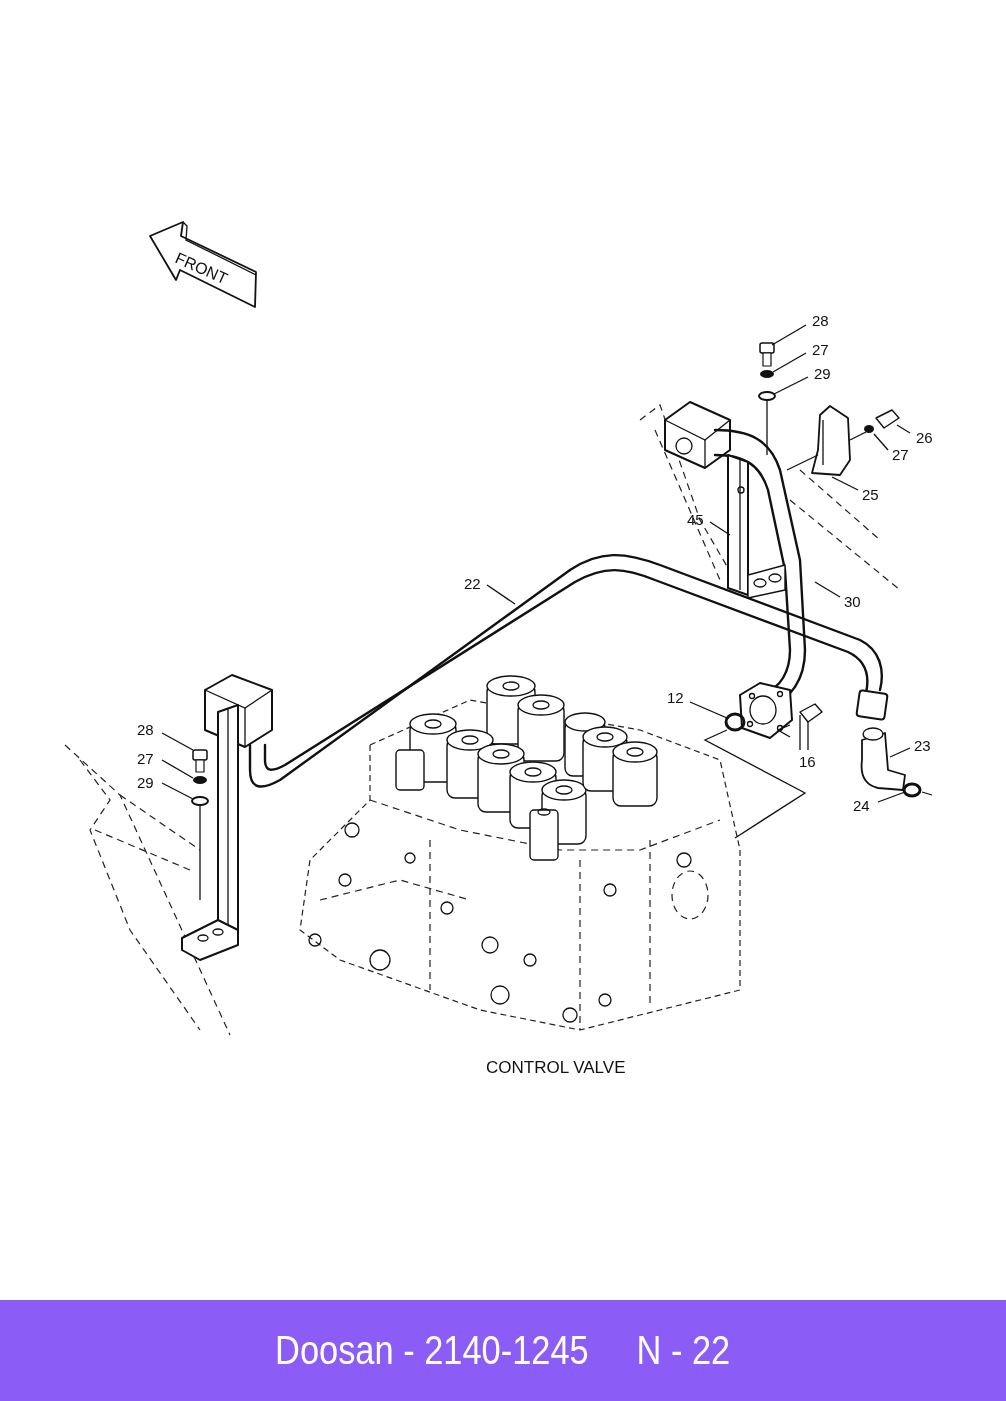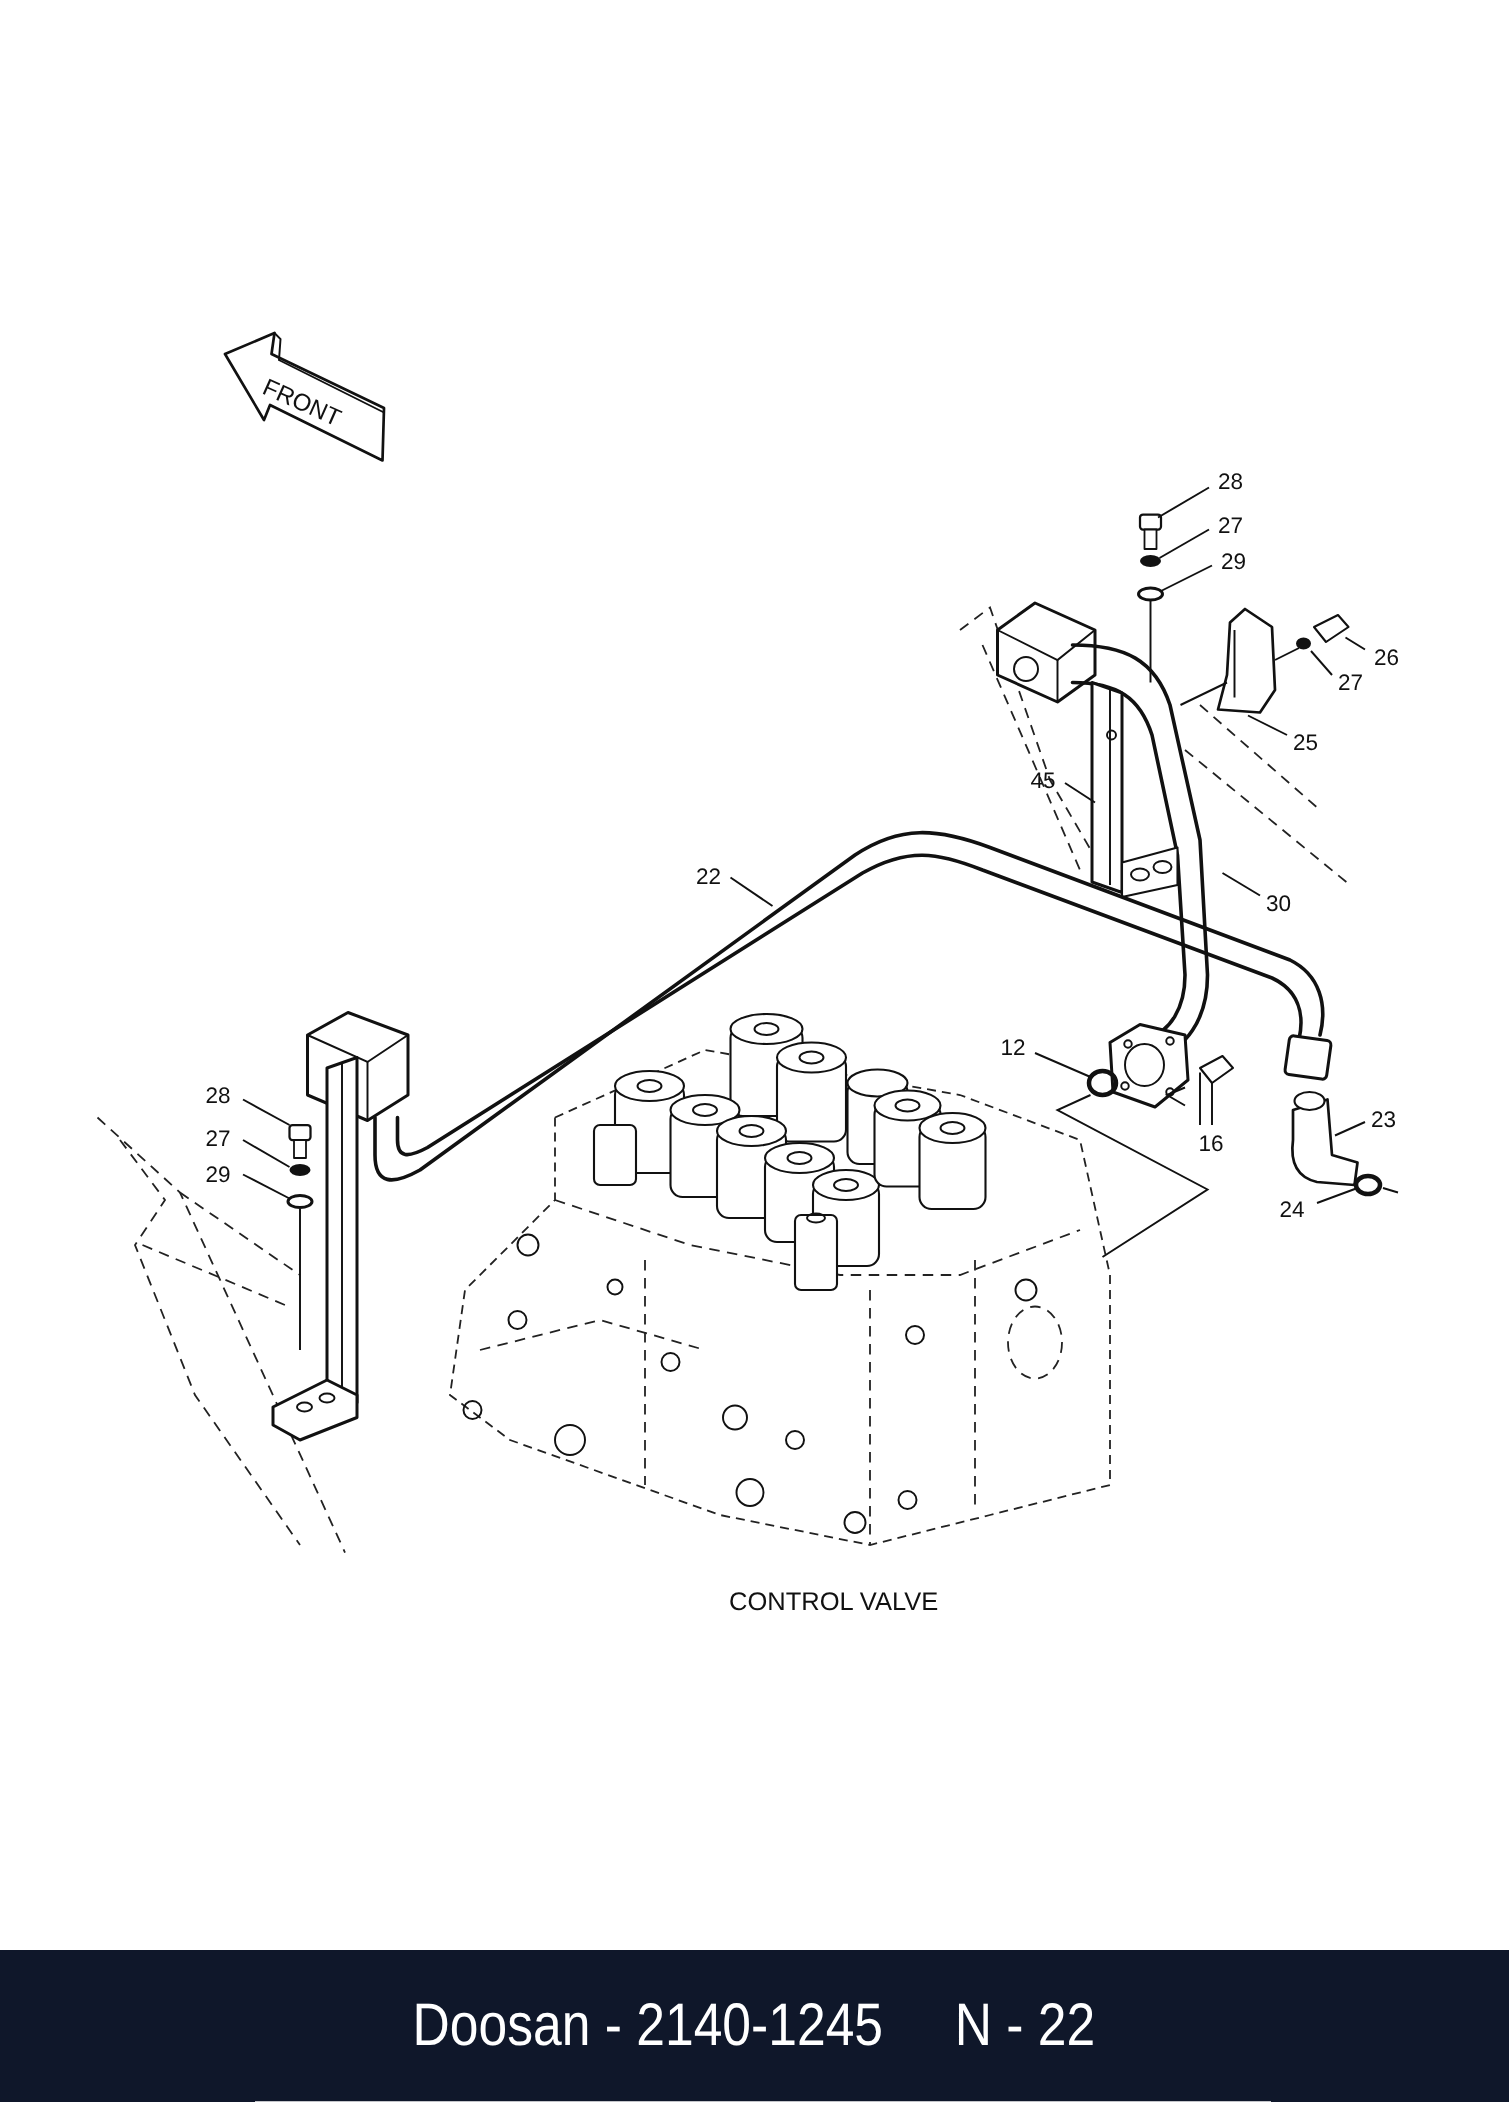--- a/index.html
+++ b/index.html
@@ -7,21 +7,21 @@
   #diagram { position: absolute; left: 0; top: 0; width: 1006px; height: 1300px; }
   .callout { font-family: "Liberation Sans", sans-serif; font-size: 15px; fill: #111; }
   .caption { font-family: "Liberation Sans", sans-serif; font-size: 17px; fill: #111; }
   .front-text { font-family: "Liberation Sans", sans-serif; font-size: 16px; fill: #111; }
   .ln { stroke: #111; fill: none; stroke-width: 1.3; }
   .thick { stroke: #111; fill: none; stroke-width: 2.4; stroke-linejoin: round; stroke-linecap: round; }
   .solid { stroke: #111; fill: #fff; stroke-width: 2; stroke-linejoin: round; }
   .dash { stroke: #222; fill: none; stroke-width: 1.2; stroke-dasharray: 7 5; }
   .dashfill { stroke: #222; fill: #fff; stroke-width: 1.2; stroke-dasharray: 6 4; }
   .ring { stroke: #111; fill: none; stroke-width: 3; }
-  #footer { position: absolute; left: 0; top: 1300px; width: 1006px; height: 101px; background: #0f172a; display: flex; align-items: center; justify-content: center; }
+  #footer { position: absolute; left: 0; top: 1300px; width: 1006px; height: 101px; background: #8b5cf6; display: flex; align-items: center; justify-content: center; }
   #footer-text { color: #ffffff; font-family: "Liberation Sans", sans-serif; font-size: 40px; letter-spacing: 0px; transform: scaleX(0.86); white-space: pre; }
 </style>
 </head>
 <body>
 
 <svg id="diagram" viewBox="0 0 1006 1300" xmlns="http://www.w3.org/2000/svg">
 
   <g>
     <polygon class="solid" points="150,236 183,222 181,236 256,272 255,307 180,270 176,280" style="stroke-width:1.8"></polygon>
     <polyline class="ln" points="183,222 187,226 186,240 256,275"></polyline>

